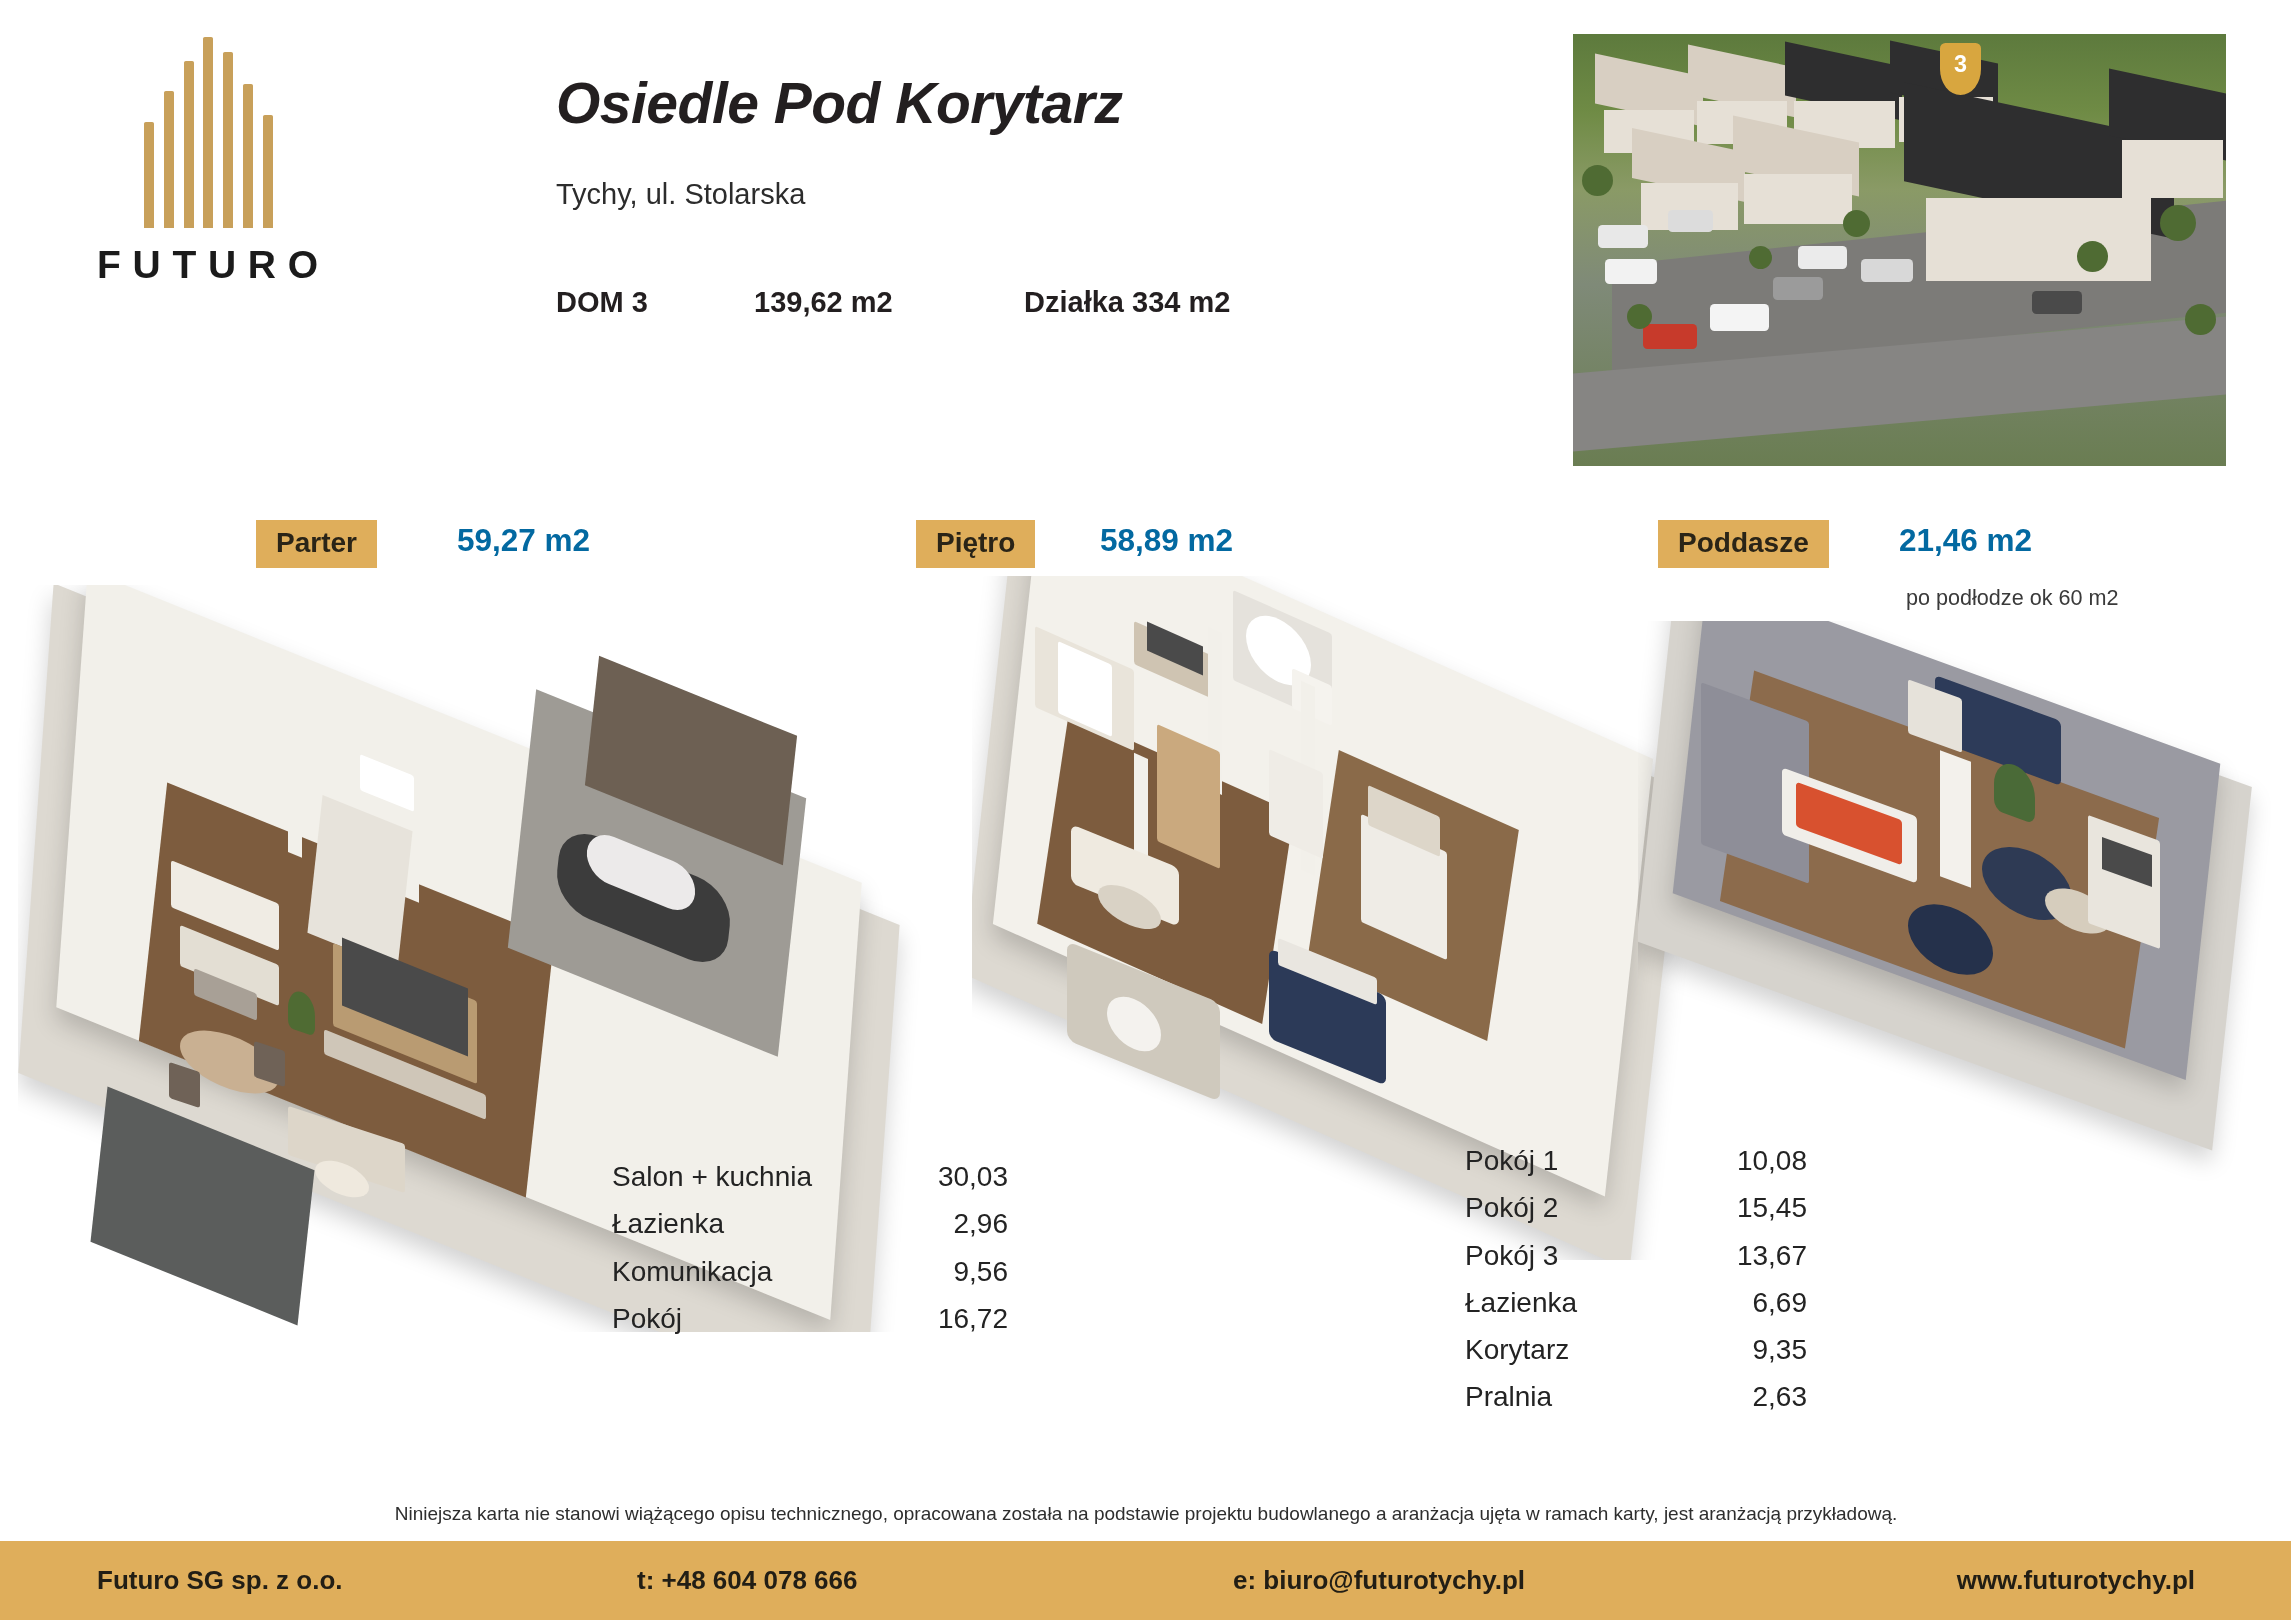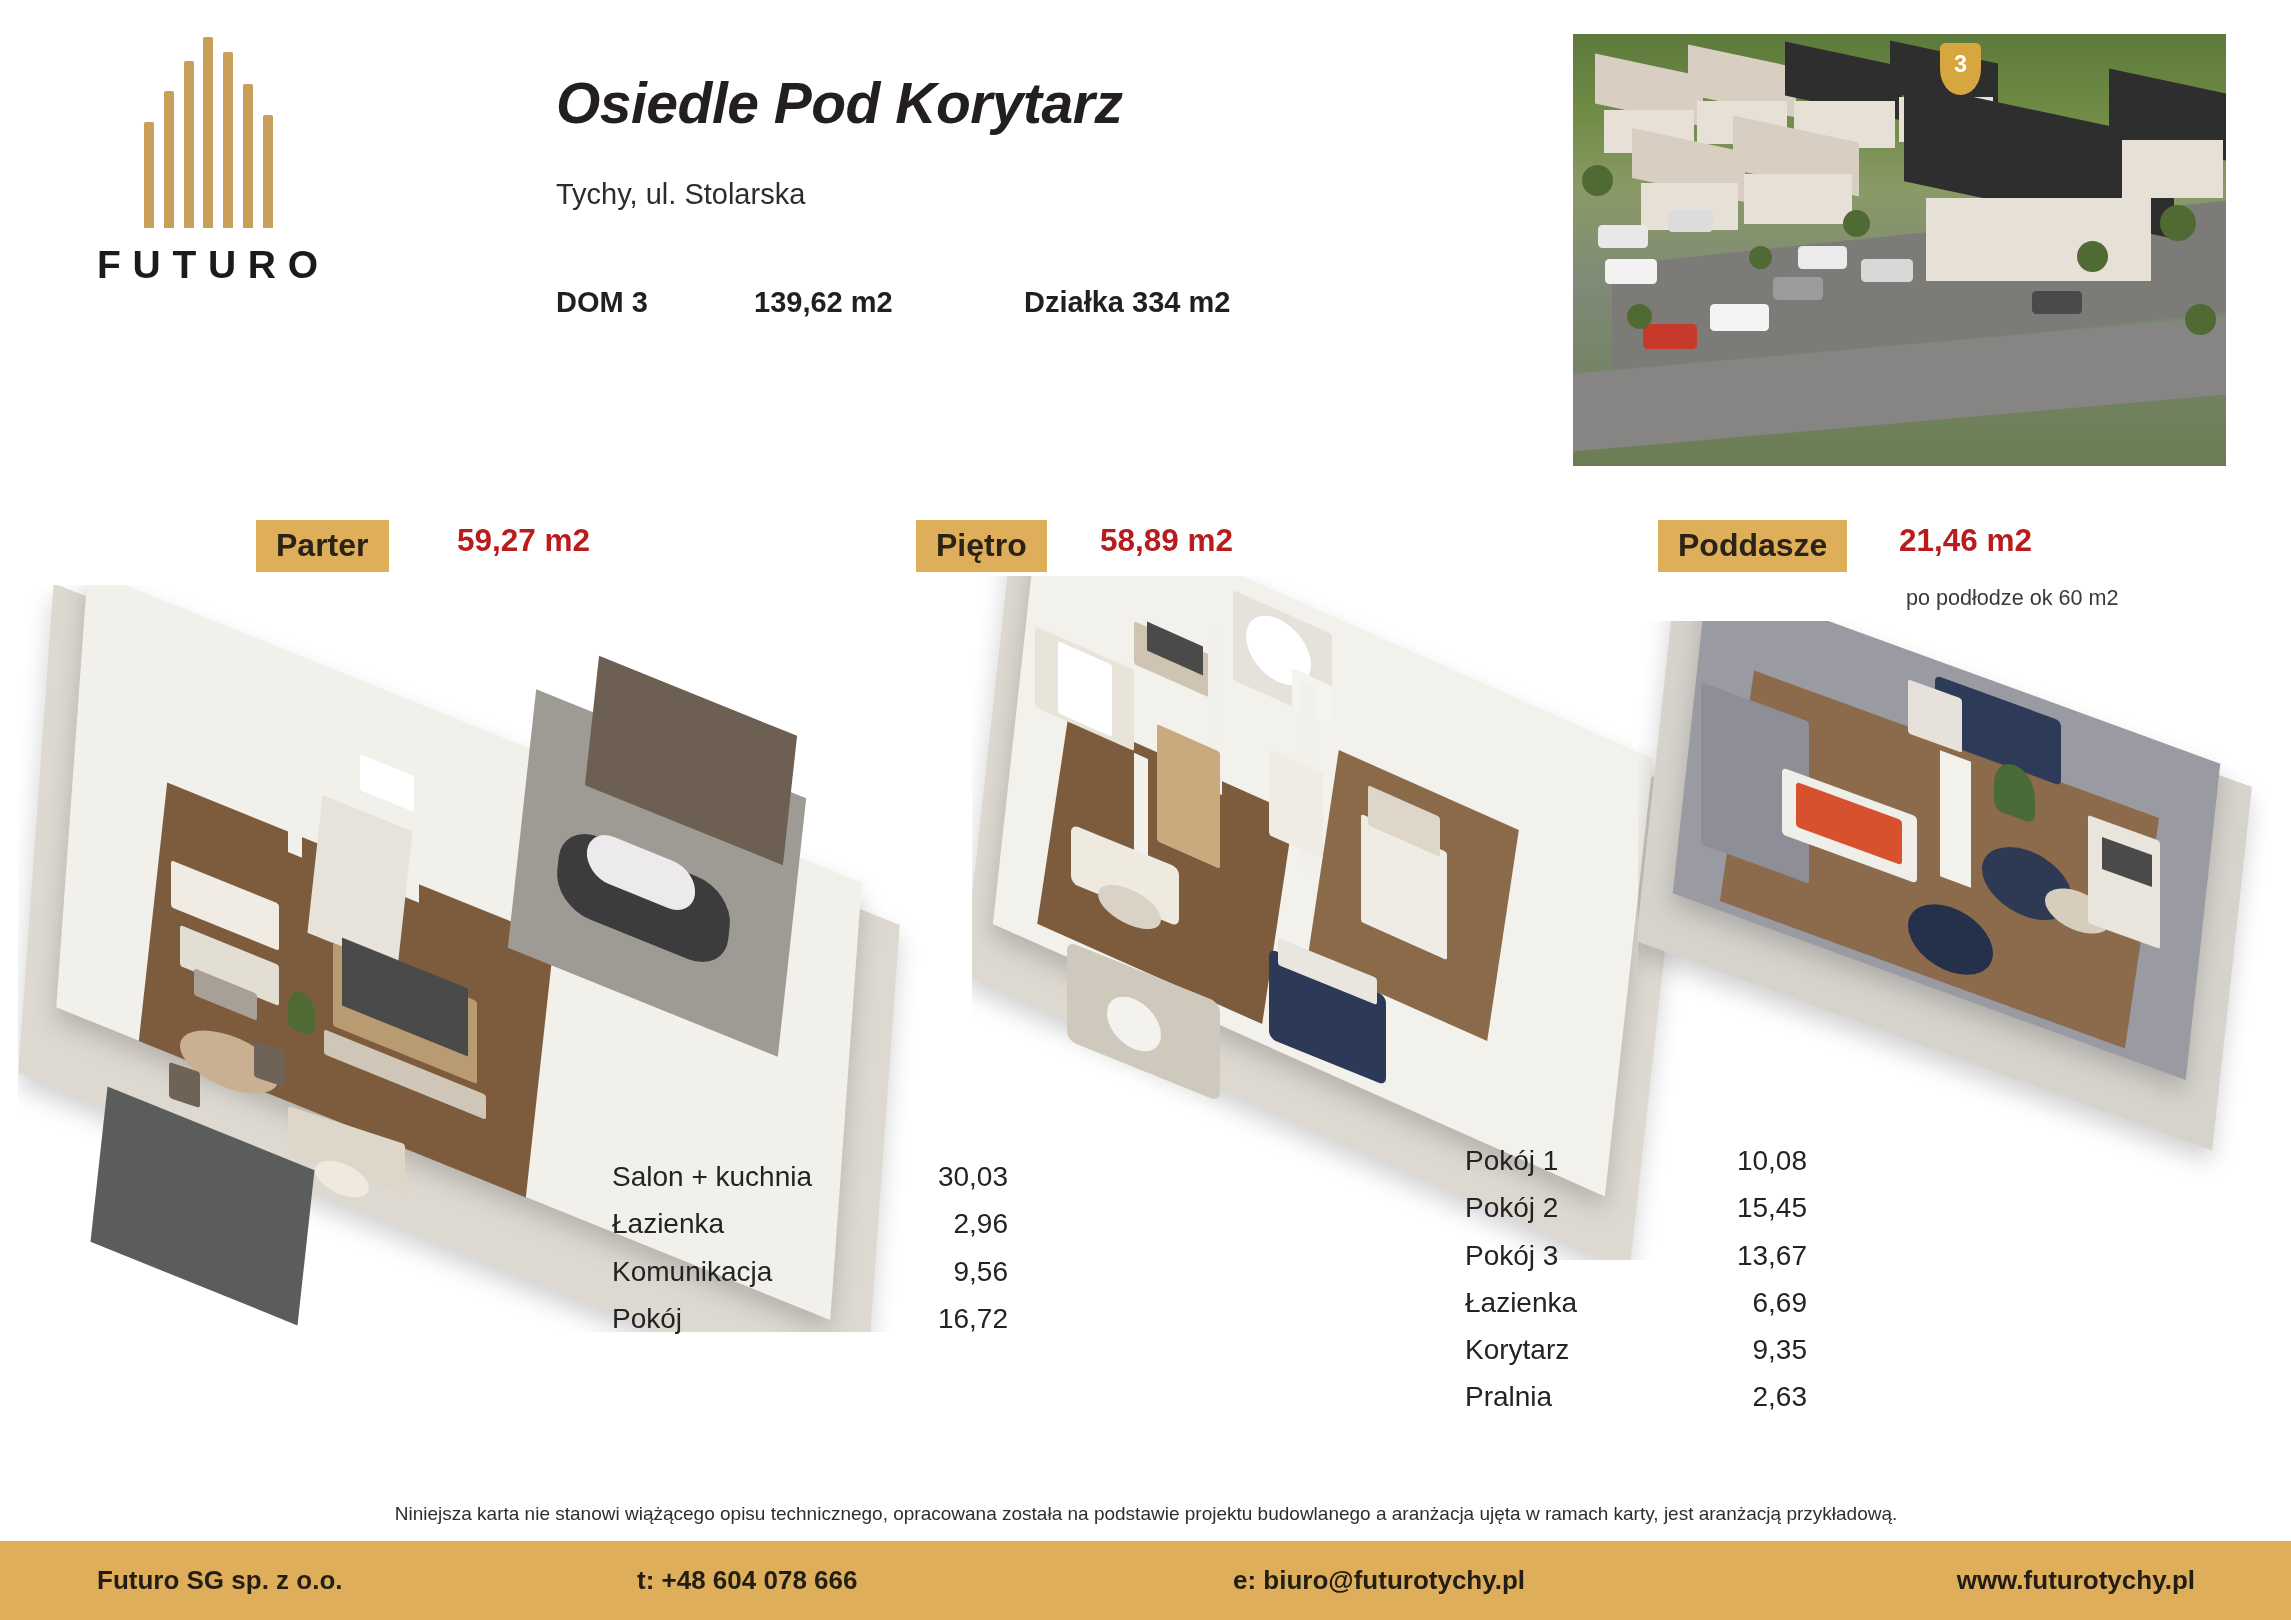--- a/index.html
+++ b/index.html
@@ -138,30 +138,30 @@
     text-align: center;
     line-height: 43px;
     z-index: 5;
   }
 
   
   .floor-tag {
     position: absolute;
     background: #dfae5b;
     color: #2a2417;
-    font-size: 32px;
+    font-size: 28px;
     font-weight: bold;
     padding: 9px 20px 10.8px 20px;
     line-height: 1;
   }
   .floor-area {
     position: absolute;
     font-size: 31.5px;
     font-weight: bold;
-    color: #b91c1c;
+    color: #0369a1;
   }
   .floor-note {
     position: absolute;
     font-size: 21.6px;
     color: #3a3a3a;
   }
 
   
   .plan {
     position: absolute;

